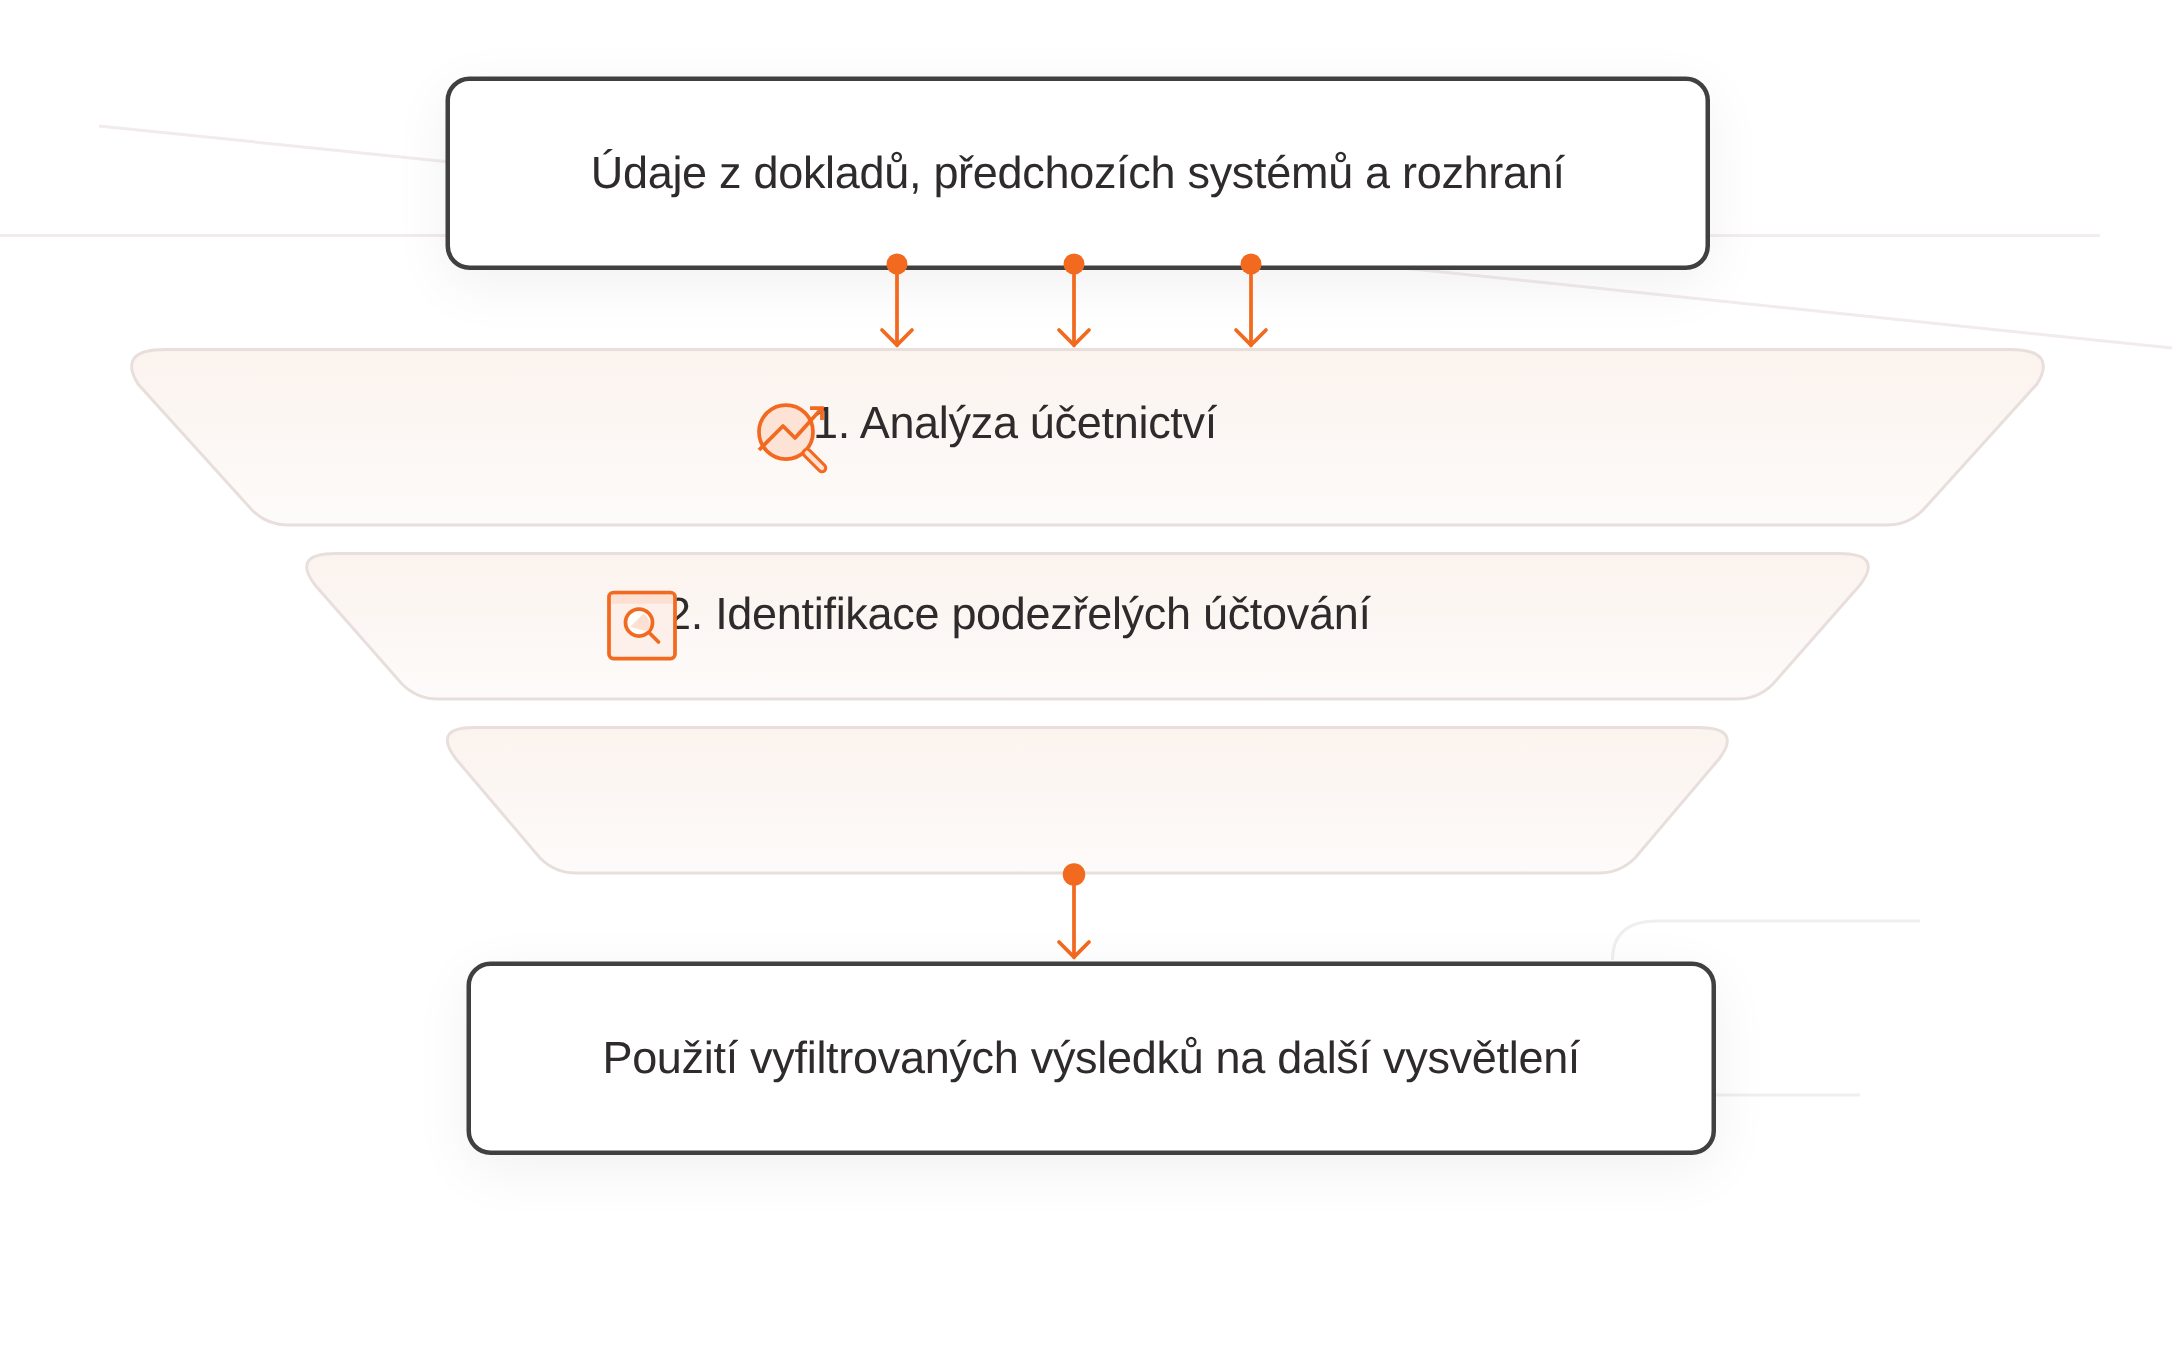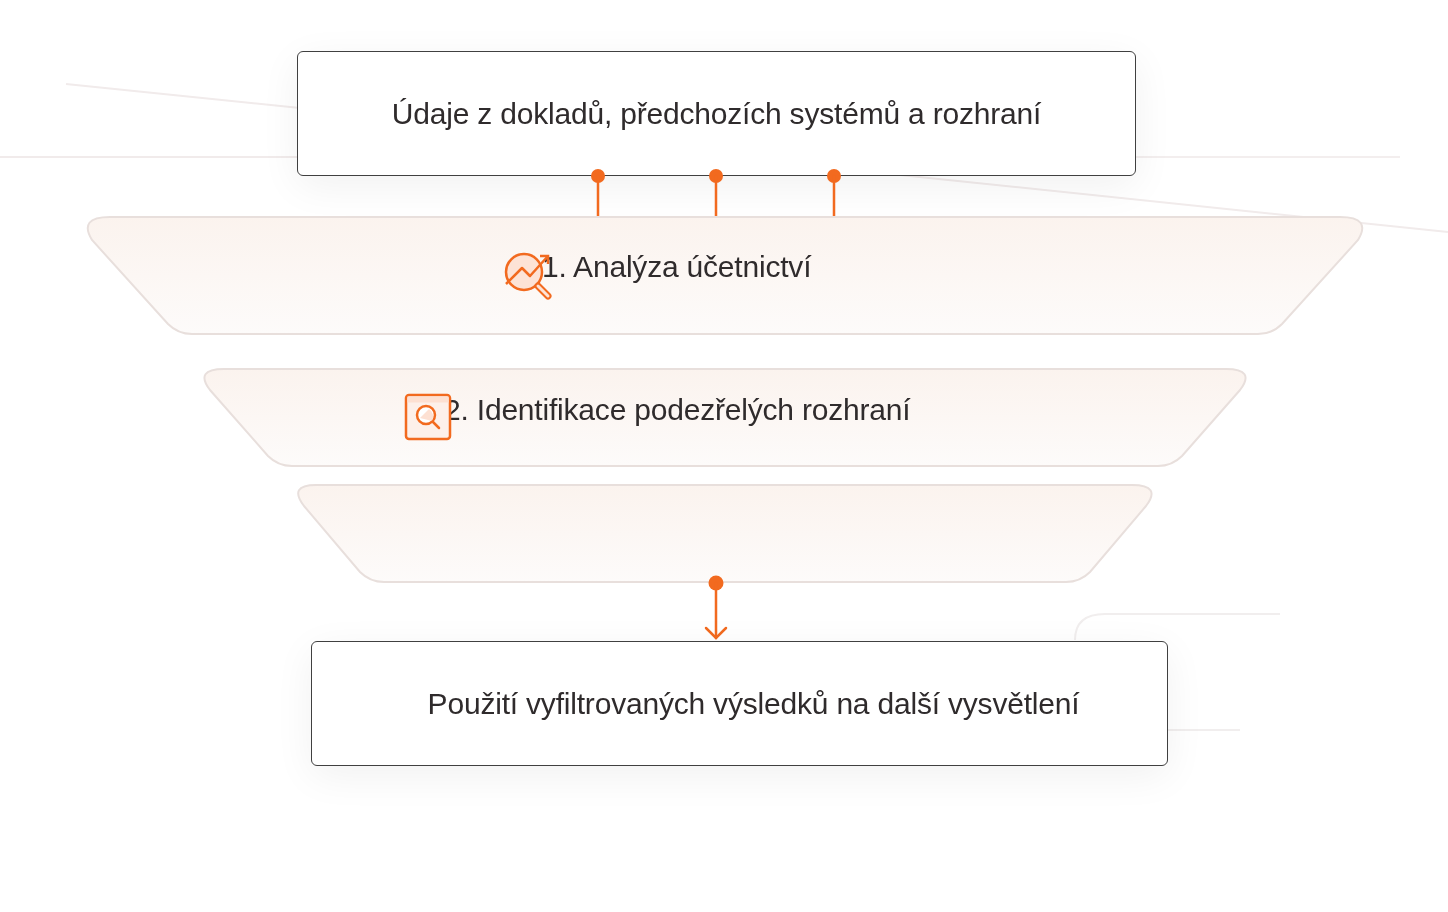--- a/index.html
+++ b/index.html
@@ -4,21 +4,21 @@
 <style>
   html, body { margin:0; padding:0; }
   body {
     width:1448px; height:912px; position:relative; overflow:hidden;
     background:#ffffff;
     font-family:"Liberation Sans", sans-serif;
     color:#2f2b2c;
   }
   .bgline { position:absolute; pointer-events:none; }
   .card {
-    position:absolute; background:#fff; border:1px solid #404040; border-radius:6px;
+    position:absolute; background:#fff; border:3px solid #404040; border-radius:16px;
     box-shadow:0 10px 40px rgba(0,0,0,0.06);
     display:flex; align-items:center; justify-content:center;
     font-size:30px; letter-spacing:-0.2px;
   }
   .funnel { position:absolute; }
   .funnel svg { position:absolute; left:0; top:0; }
   .stage-content {
     position:absolute; display:flex; align-items:center; gap:40px;
     font-size:30px; letter-spacing:-0.2px;
   }
@@ -48,21 +48,21 @@
     <polyline points="22,52 32,62 42,52"></polyline>
     <circle cx="150" cy="8" r="7" fill="#f26a1f" stroke="none"></circle>
     <line x1="150" y1="8" x2="150" y2="62"></line>
     <polyline points="140,52 150,62 160,52"></polyline>
     <circle cx="268" cy="8" r="7" fill="#f26a1f" stroke="none"></circle>
     <line x1="268" y1="8" x2="268" y2="62"></line>
     <polyline points="258,52 268,62 278,52"></polyline>
   </g>
 </svg>
 
-<div class="funnel" style="left:82px;top:216px;width:1286px;height:120px;">
+<div class="funnel" style="left:82px;top:232px;width:1286px;height:120px;">
   <svg width="1286" height="120">
     <defs>
       <linearGradient id="g1" x1="0" y1="0" x2="0" y2="1">
         <stop offset="0" stop-color="#fbf3ee"></stop>
         <stop offset="1" stop-color="#fdfbfa"></stop>
       </linearGradient>
     </defs>
     <path d="M28 1 L1258 1 Q1290 1 1276 24 L1200 108 Q1190 118 1176 118 L110 118 Q96 118 86 108 L10 24 Q-4 1 28 1 Z" fill="url(#g1)" stroke="#e8dfdc" stroke-width="2"></path>
   </svg>
   <div class="stage-content" style="left:420px;top:34px;">
@@ -97,21 +97,21 @@
       <svg width="48" height="48" viewBox="0 0 48 48">
         <rect x="2" y="2" width="44" height="44" rx="3" fill="#fdf0ea" stroke="#f26a1f" stroke-width="2.5"></rect>
         <rect x="3.5" y="3.5" width="41" height="6" fill="#fde0d2"></rect>
         <circle cx="22" cy="22" r="9" fill="#fff" stroke="#f26a1f" stroke-width="2.5"></circle>
         <path d="M16 25 L25 16 A9 9 0 0 1 28 28 Z" fill="#fde0d2"></path>
         <line x1="28.5" y1="28.5" x2="35" y2="35" stroke="#f26a1f" stroke-width="2.5" stroke-linecap="round"></line>
       </svg>
     </span>
     <span>
       <span>2.</span>
-      <span>Identifikace podezřelých rozhraní</span>
+      <span>Identifikace podezřelých účtování</span>
     </span>
   </div>
 </div>
 
 <div class="funnel" style="left:294px;top:484px;width:862px;height:100px;">
   <svg width="862" height="100">
     <defs>
       <linearGradient id="g3" x1="0" y1="0" x2="0" y2="1">
         <stop offset="0" stop-color="#fbf3ee"></stop>
         <stop offset="1" stop-color="#fdfbfa"></stop>
@@ -122,15 +122,15 @@
 </div>
 
 <svg class="arrow" width="40" height="70" style="left:696px;top:574px;">
   <g stroke="#f26a1f" stroke-width="2.5" fill="none" stroke-linecap="round">
     <circle cx="20" cy="9" r="7.5" fill="#f26a1f" stroke="none"></circle>
     <line x1="20" y1="9" x2="20" y2="64"></line>
     <polyline points="10,54 20,64 30,54"></polyline>
   </g>
 </svg>
 
-<div class="card" style="left:311px;top:641px;width:827px;height:123px;padding-left:28px;">
+<div class="card" style="left:311px;top:641px;width:827px;height:123px;">
   <span>Použití vyfiltrovaných výsledků na další vysvětlení</span>
 </div>
 
 </body></html>

